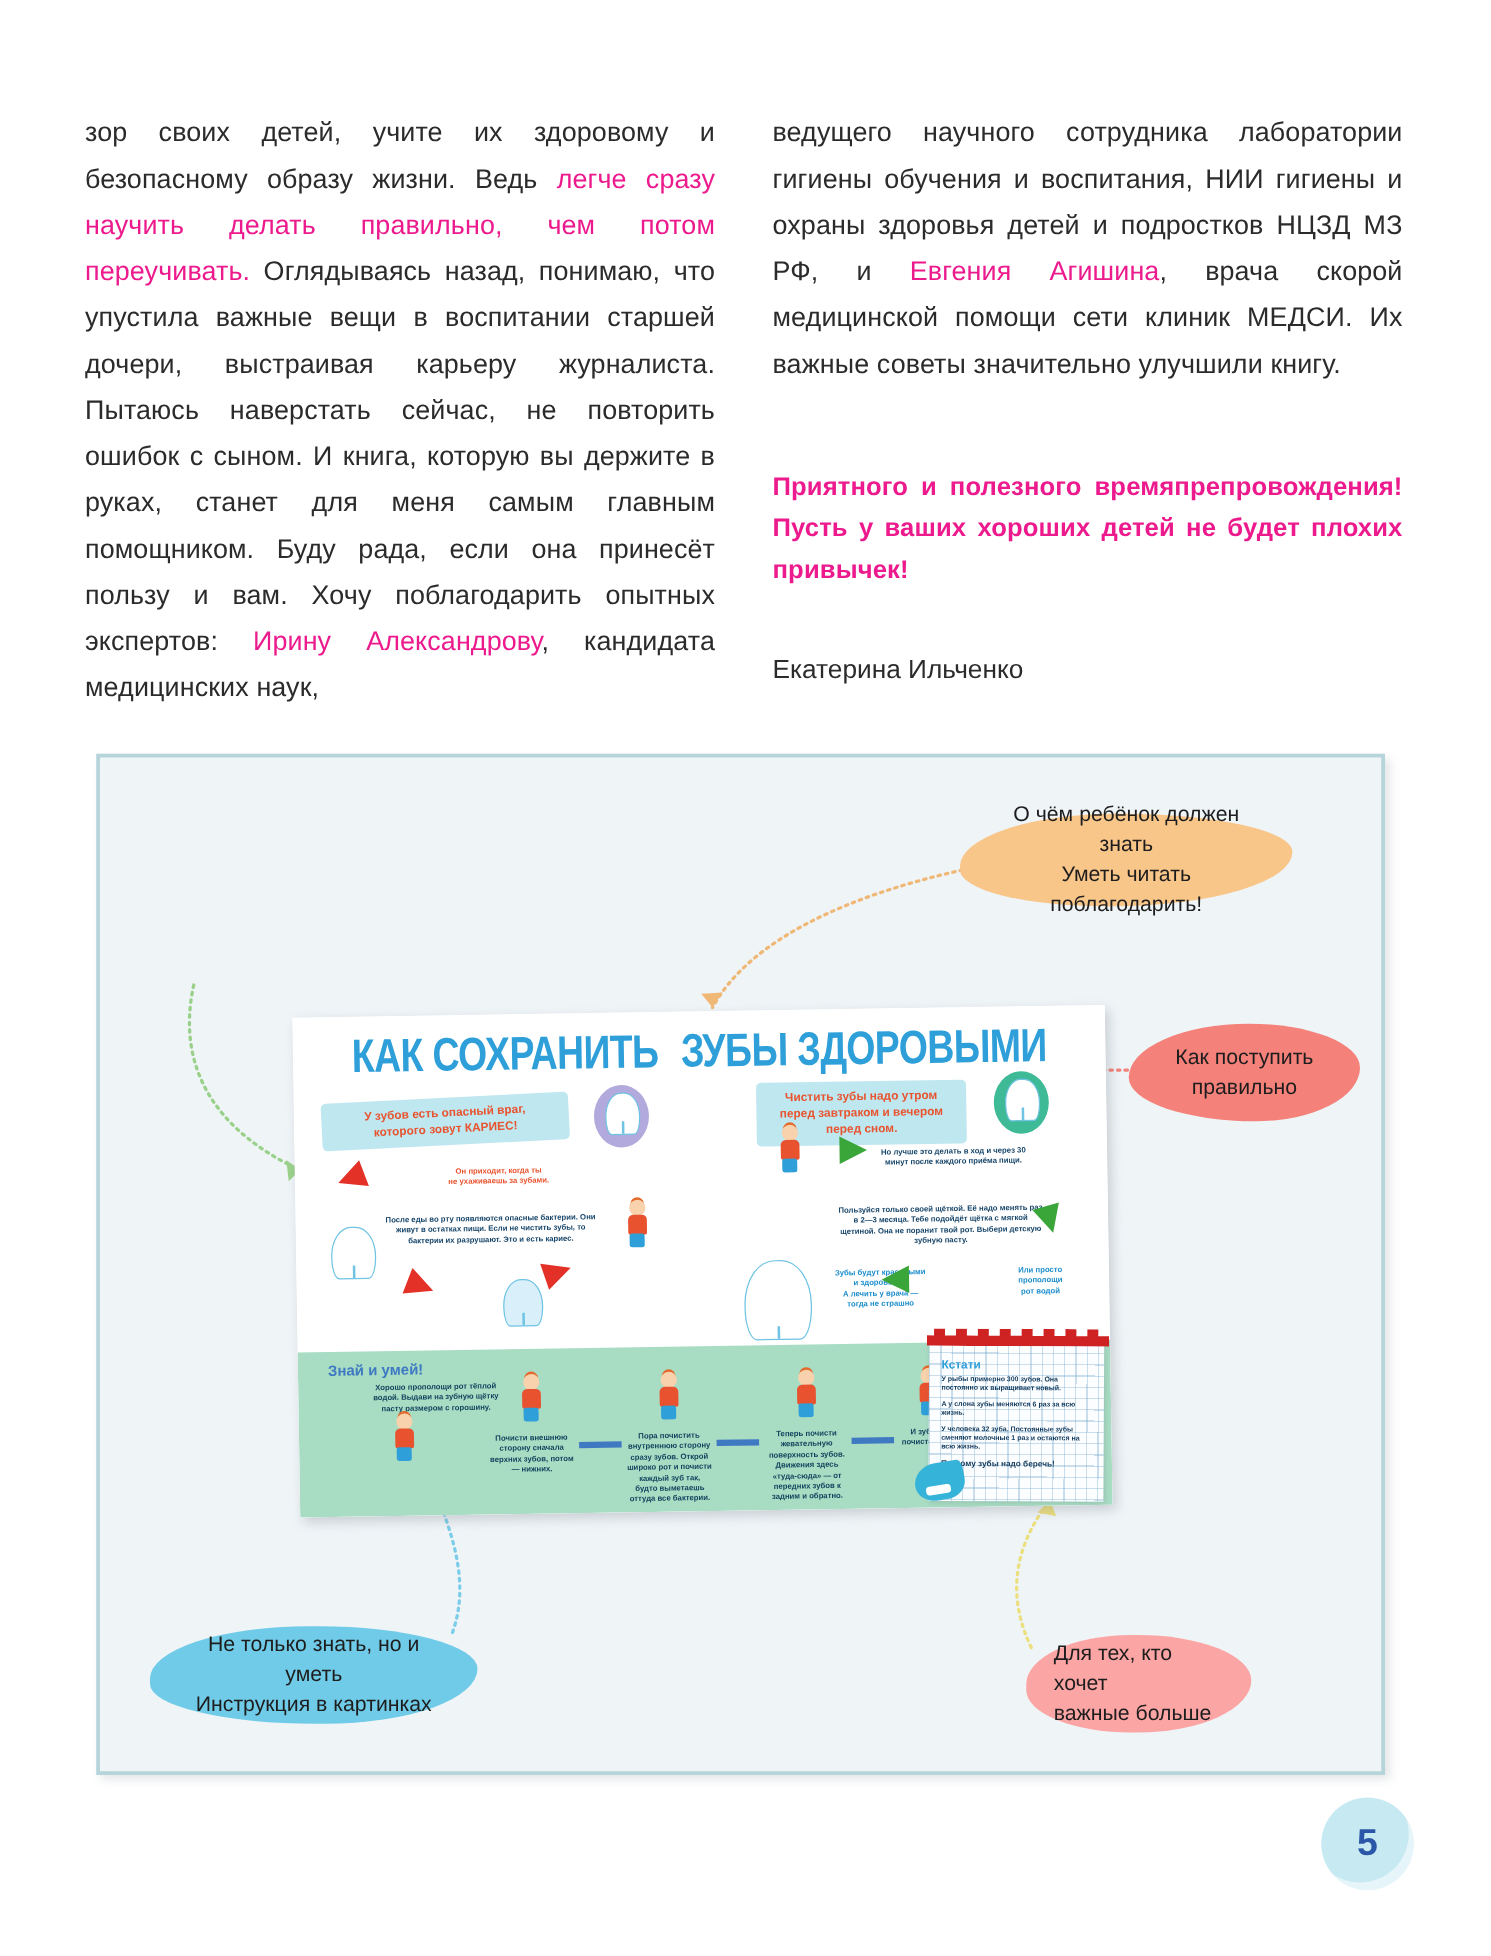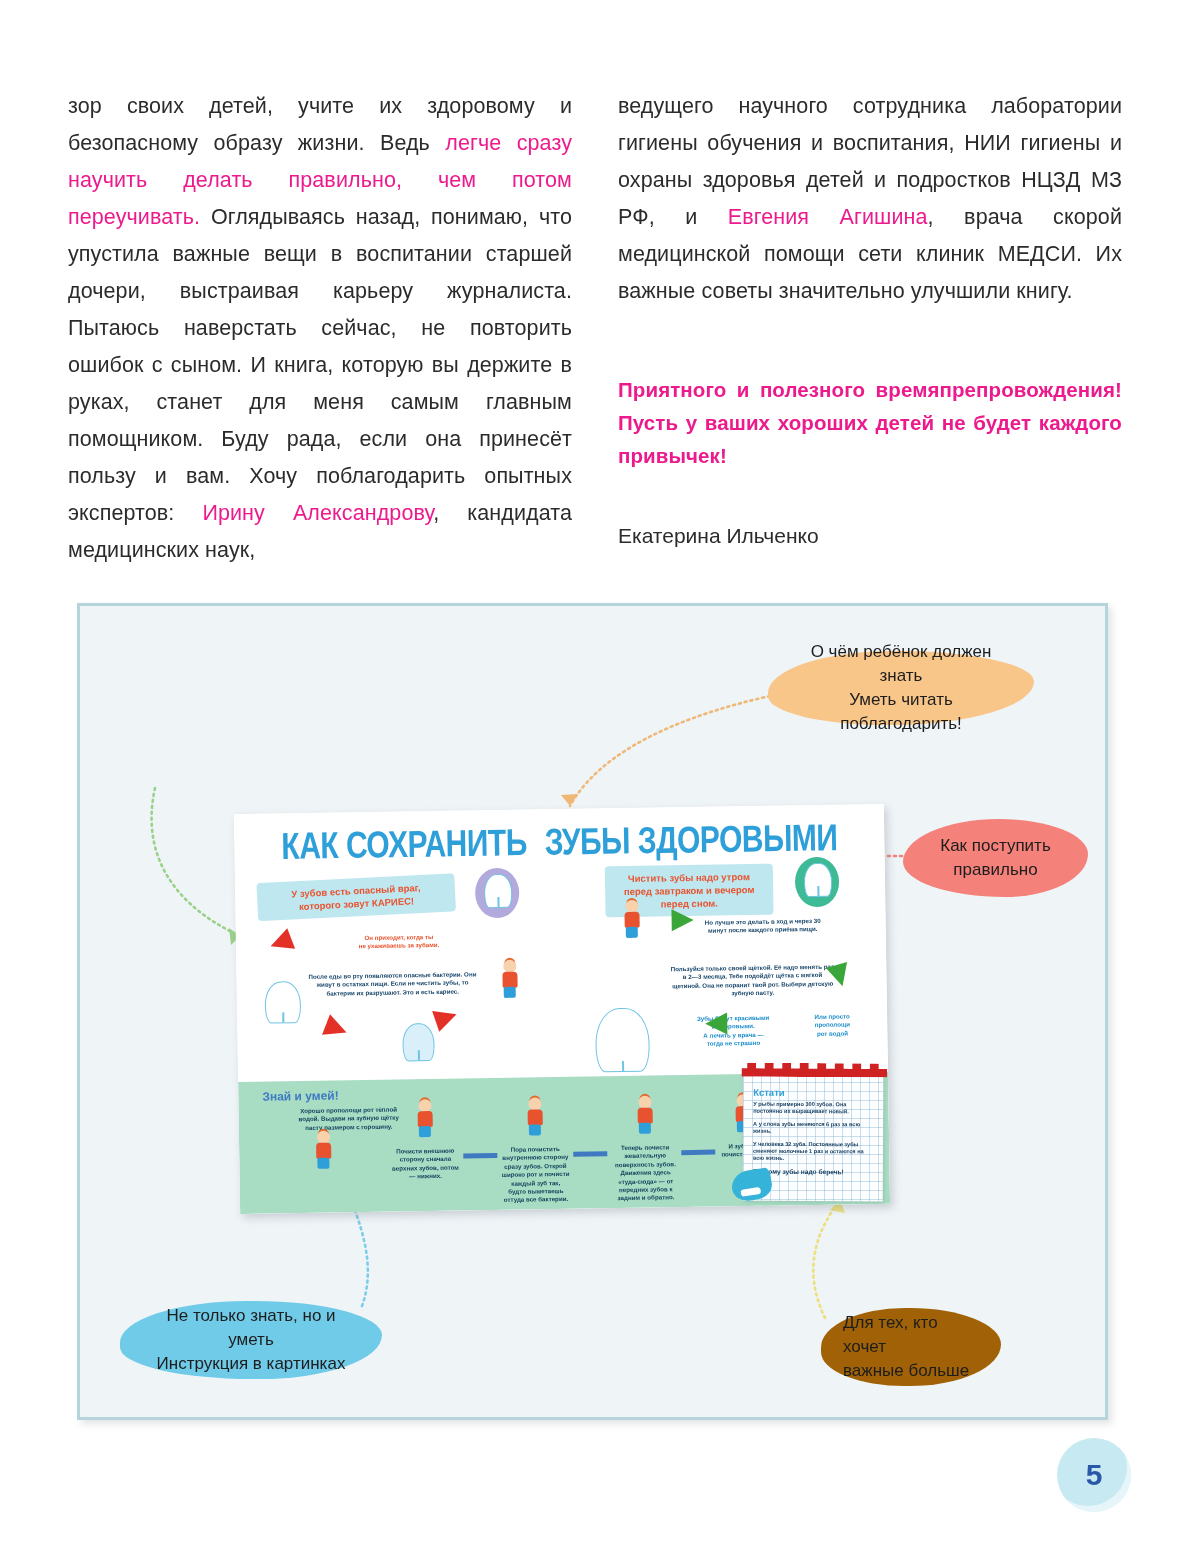--- a/index.html
+++ b/index.html
@@ -89,21 +89,21 @@
     color: #1d1d1d;
     padding: 14px 22px;
     box-sizing: border-box;
     font-weight: 400;
     border-radius: 48% 52% 55% 45% / 58% 42% 60% 40%;
   }
   .b-green  { background: #92d18a; }
   .b-orange { background: #f9c68a; }
   .b-red    { background: #f4817a; }
   .b-blue   { background: #70cbe9; }
-  .b-yellow { background: #a16207; }
+  .b-yellow { background: #fca5a5; }
 
   .bubble-problem   { left: 27px;  top: 114px; width: 178px; height: 62px; }
   .bubble-know      { left: 688px; top: 45px;  width: 266px; height: 74px; }
   .bubble-howto     { left: 823px; top: 213px; width: 185px; height: 78px;
                       border-radius: 52% 48% 45% 55% / 55% 45% 55% 45%; }
   .bubble-skill     { left: 40px;  top: 695px; width: 262px; height: 78px;
                       border-radius: 50% 50% 48% 52% / 55% 45% 58% 42%; }
   .bubble-more      { left: 741px; top: 702px; width: 180px; height: 78px;
                       border-radius: 48% 52% 52% 48% / 52% 48% 55% 45%; }
 
@@ -296,21 +296,21 @@
 <body>
 
 <div class="columns">
   <div class="col col-left">
     <p class="body-p"><span>зор своих детей, учите их здоровому и безопасному образу жизни. Ведь </span><span class="pink">легче сразу научить делать правильно, чем потом переучивать.</span><span> Оглядываясь назад, понимаю, что упустила важные вещи в воспитании старшей дочери, выстраивая карьеру журналиста. Пытаюсь наверстать сейчас, не повторить ошибок с сыном. И книга, которую вы держите в руках, станет для меня самым главным помощником. Буду рада, если она принесёт пользу и вам. Хочу поблагодарить опытных экспертов: </span><span class="pink">Ирину Александрову</span><span>, кандидата медицинских наук,</span></p>
   </div>
 
   <div class="col col-right">
     <p class="body-p"><span>ведущего научного сотрудника лаборатории гигиены обучения и воспитания, НИИ гигиены и охраны здоровья детей и подростков НЦЗД МЗ РФ, и </span><span class="pink">Евгения Агишина</span><span>, врача скорой медицинской помощи сети клиник МЕДСИ. Их важные советы значительно улучшили книгу.</span></p>
 
-    <p class="highlight-block">Приятного и полезного времяпрепровождения! Пусть у ваших хороших детей не будет каждого привычек!</p>
+    <p class="highlight-block">Приятного и полезного времяпрепровождения! Пусть у ваших хороших детей не будет плохих привычек!</p>
 
     <p class="signature">Екатерина Ильченко</p>
   </div>
 </div>
 
 <div class="diagram-frame">
 
   <svg class="connectors" viewBox="0 0 1025 811" preserveAspectRatio="none">
 
     <path d="M 75 182 C 60 250 95 300 160 330" fill="none" stroke="#9ad18a" stroke-width="2.6" stroke-dasharray="2 4" stroke-linecap="round"></path>
@@ -362,21 +362,21 @@
 
     <div class="micro" style="left:468px;top:112px;width:118px;">
       <span>Но лучше это делать в ход и через 30 минут после каждого приёма пищи.</span>
     </div>
     <div class="micro" style="left:432px;top:158px;width:168px;">Пользуйся только своей щёткой. Её надо менять раз в 2—3 месяца. Тебе подойдёт щётка с мягкой щетиной. Она не поранит твой рот. Выбери детскую зубную пасту.</div>
     <div class="micro blue" style="left:560px;top:208px;width:70px;">
       <div>Или просто</div>
       <div>прополощи</div>
       <div>рот водой</div>
     </div>
-    <div class="micro blue" style="left:424px;top:208px;width:86px;margin-left:29px;">
+    <div class="micro blue" style="left:424px;top:208px;width:86px;">
       <div>Зубы будут красивыми</div>
       <div>и здоровыми.</div>
       <div>А лечить у врача —</div>
       <div>тогда не страшно</div>
     </div>
 
     <div class="arrow-red" style="left:34px;top:118px;transform:rotate(160deg);"></div>
     <div class="arrow-red" style="left:88px;top:205px;transform:rotate(22deg);"></div>
     <div class="arrow-red" style="left:198px;top:196px;transform:rotate(-18deg);"></div>
     <div class="arrow-green" style="left:436px;top:102px;"></div>

